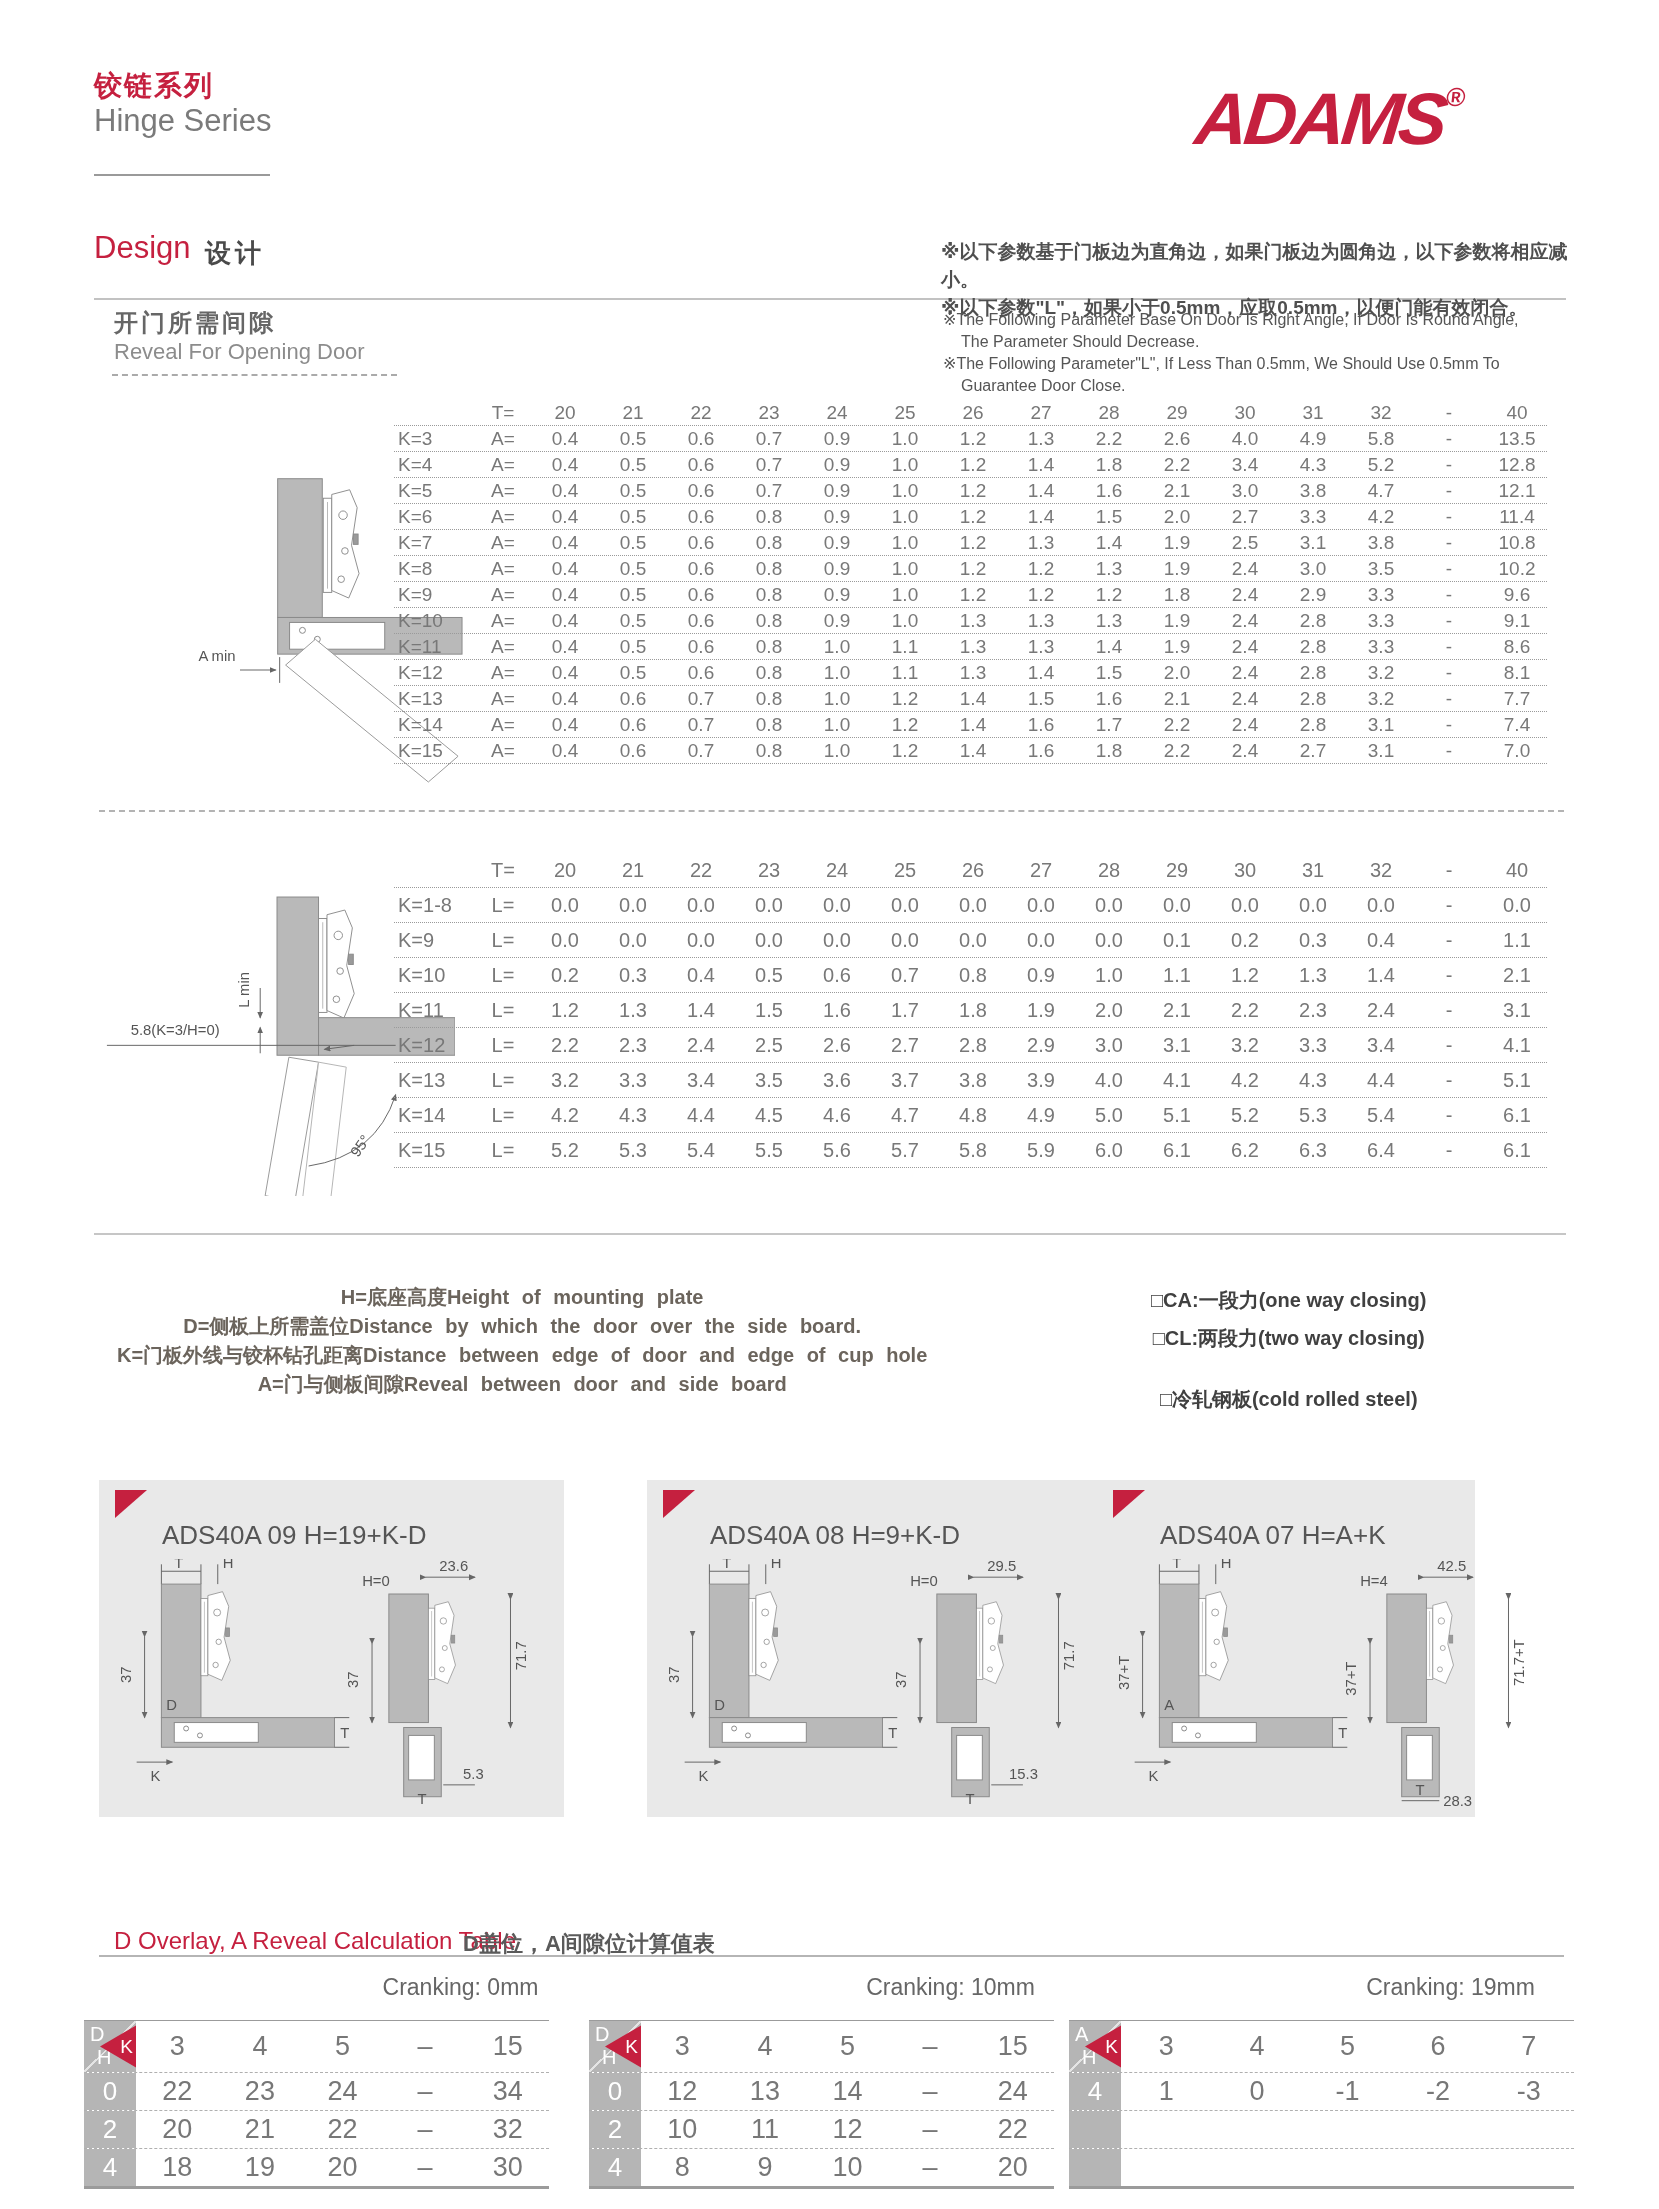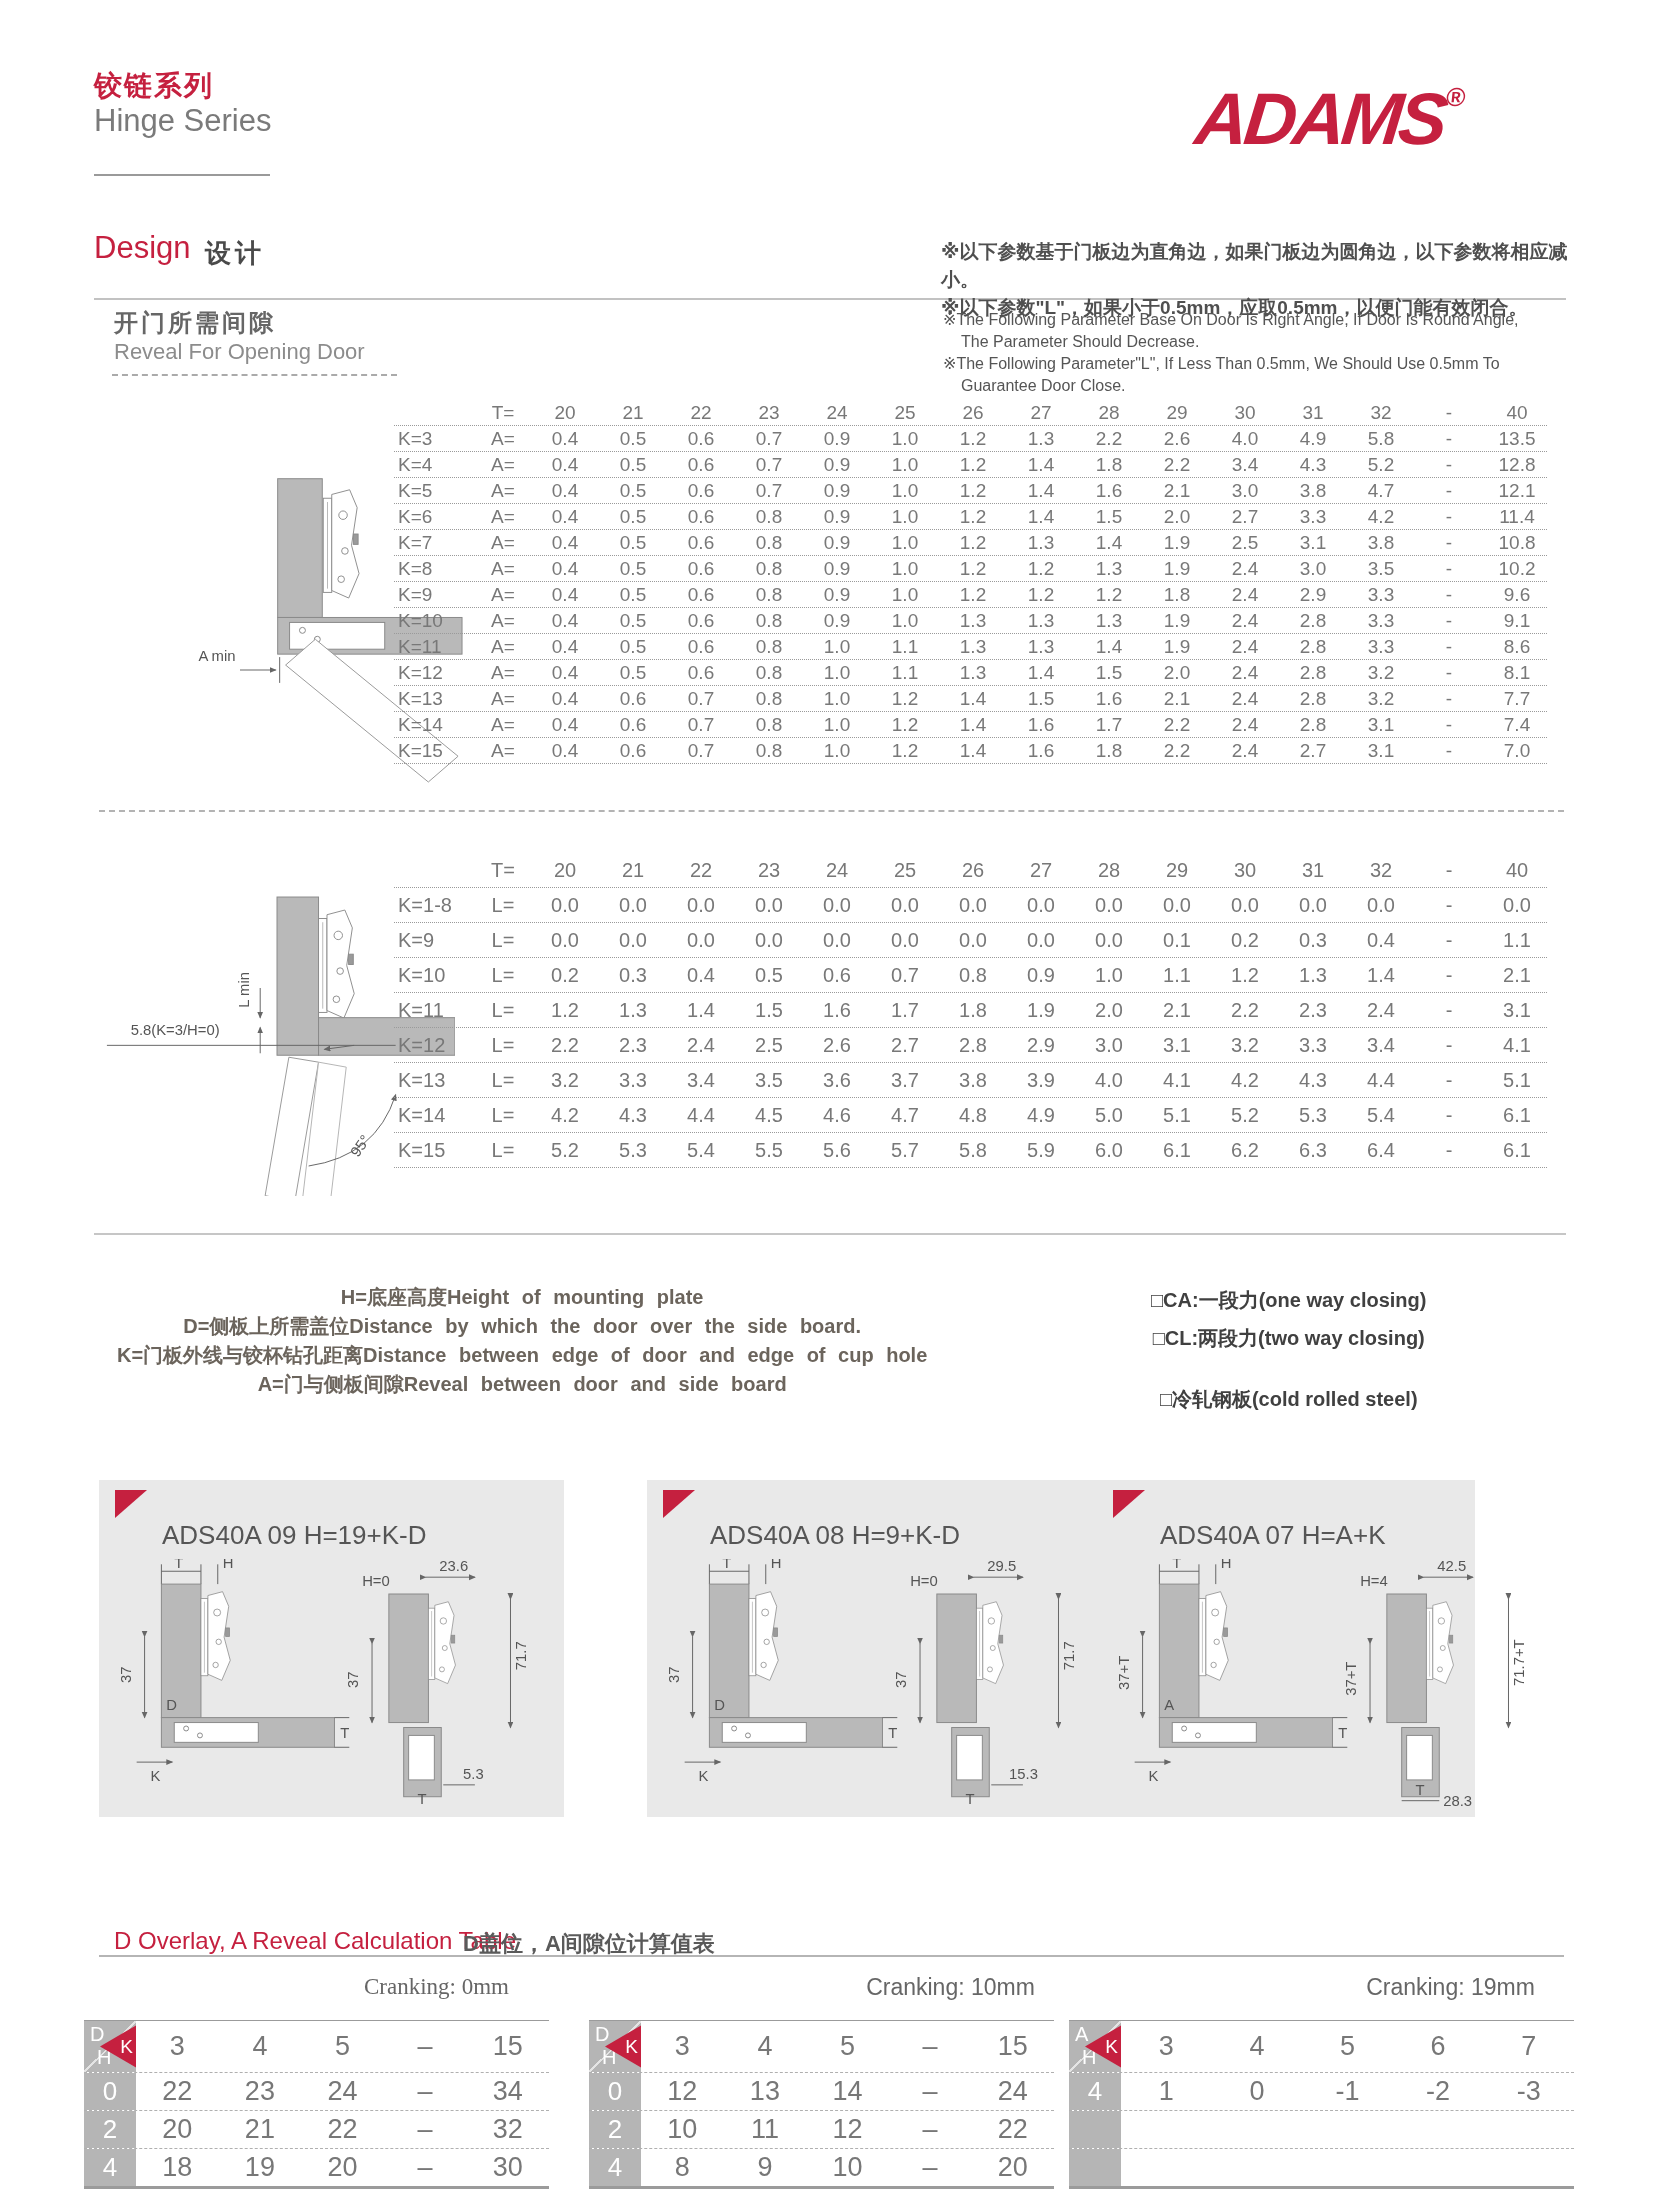--- a/index.html
+++ b/index.html
@@ -736,21 +736,21 @@
       <text x="314" y="238">T</text>
       <line class="dim" x1="300" y1="244" x2="338" y2="244"></line>
       <text x="342" y="249">28.3</text>
     </svg>
   </div>
 
   <div class="abs calc-title-en">D Overlay, A Reveal Calculation Table</div>
   <div class="abs calc-title-zh">D盖位，A间隙位计算值表</div>
   <div class="abs rule-calc"></div>
 
-  <div class="cranking" style="left:75px;width:465px;font-family:Liberation Serif, serif;">Cranking: 0mm</div>
+  <div class="cranking" style="left:99px;width:465px;">Cranking: 0mm</div>
   <div class="cranking" style="left:589px;width:465px;">Cranking: 10mm</div>
   <div class="cranking" style="left:1069px;width:505px;">Cranking: 19mm</div>
 
   <div class="calc" style="left:84px;width:465px;">
       <div class="calc-row">
         <div class="calc-corner">
           <span class="cc-top">D</span>
           <span class="cc-bot">H</span>
           <span class="cc-tri">
             <em>K</em>

